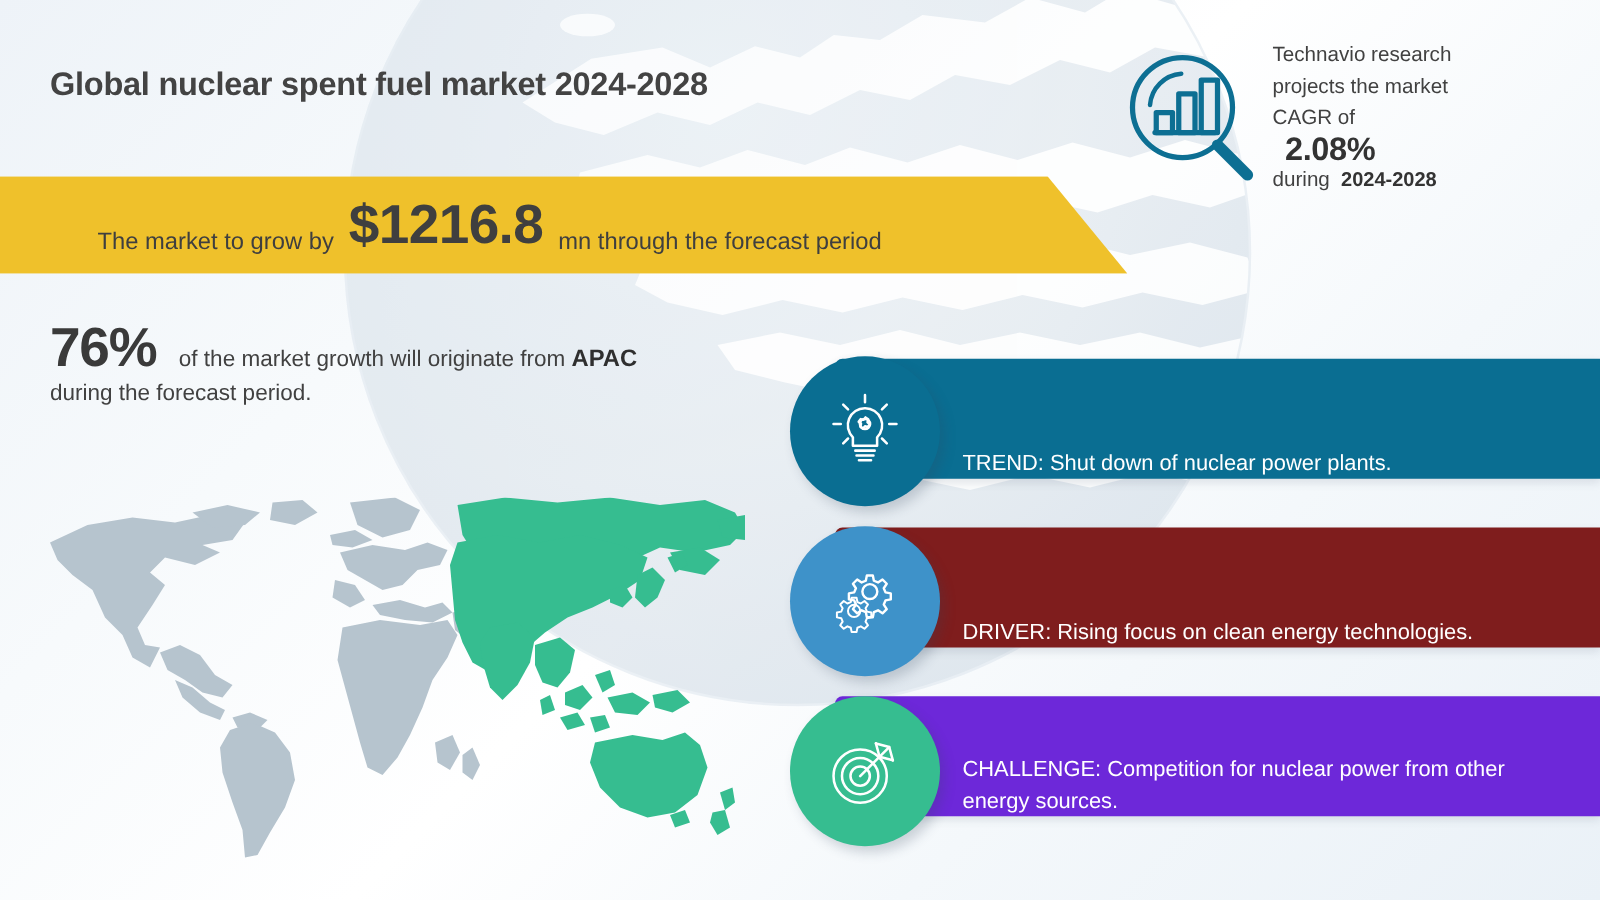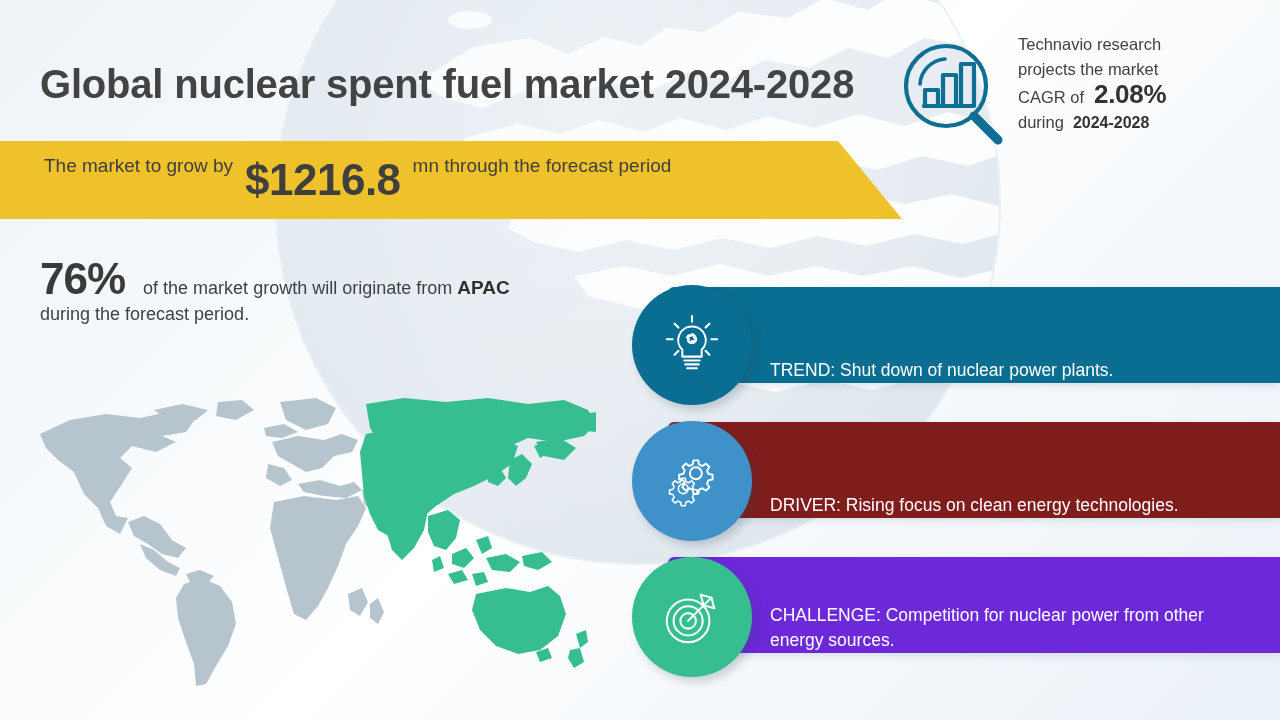--- a/index.html
+++ b/index.html
@@ -14,48 +14,48 @@
   
   .globe-wrap{
     position:absolute; left:268px; top:-168px;
     width:740px; height:740px;
     opacity:.55; pointer-events:none;
   }
   .globe-wrap svg{ width:100%; height:100%; display:block; }
 
   
   .title{
-    position:absolute; left:40px; top:62px;
-    font-size:40px; font-weight:bold; letter-spacing:-.2px;
+    position:absolute; left:40px; top:52px;
+    font-size:26px; font-weight:bold; letter-spacing:-.2px;
     color:#434343; white-space:nowrap;
   }
 
   
   .band{
     position:absolute; left:0; top:141px; width:902px; height:78px;
     background:#efc12b;
     clip-path:polygon(0 0, 838px 0, 902px 100%, 0 100%);
     display:flex; align-items:center;
   }
-  .band-inner{ display:flex; align-items:flex-start; padding-left:44px; }
+  .band-inner{ display:flex; align-items:flex-end; padding-left:78px; }
   .band-pre{ font-size:19px; color:#3f3f3f; }
   .band-amt{ font-size:44px; font-weight:bold; color:#3f3f3f; padding:0 12px; letter-spacing:-.5px;}
   .band-post{ font-size:19px; color:#3f3f3f; }
 
   
   .cagr{
     position:absolute; left:893px; top:28px; width:380px; height:142px;
   }
   .mag{ position:absolute; left:5px; top:14px; width:112px; height:104px; }
   .mag svg{ width:100%; height:100%; display:block; }
   .cagr-text{
     position:absolute; left:125px; top:4px; width:258px;
     font-size:16.5px; line-height:25px; color:#414141;
   }
-  .cagr-text .l4{ display:flex; align-items:baseline; }
+  .cagr-text .l4{ display:flex; align-items:baseline;flex-direction:column; }
   .cagr-val{ font-size:26px; font-weight:bold; color:#333; padding-left:10px; letter-spacing:-.3px;}
   .cagr-text .l5{ display:flex; align-items:baseline; }
   .cagr-per{ font-weight:bold; color:#333; padding-left:9px; font-size:16px;}
 
   
   .apac{
     position:absolute; left:40px; top:254px; width:590px;
   }
   .apac-line1{ display:flex; align-items:baseline; }
   .apac-pct{ font-size:44px; font-weight:bold; color:#3a3a3a; letter-spacing:-1px; }

